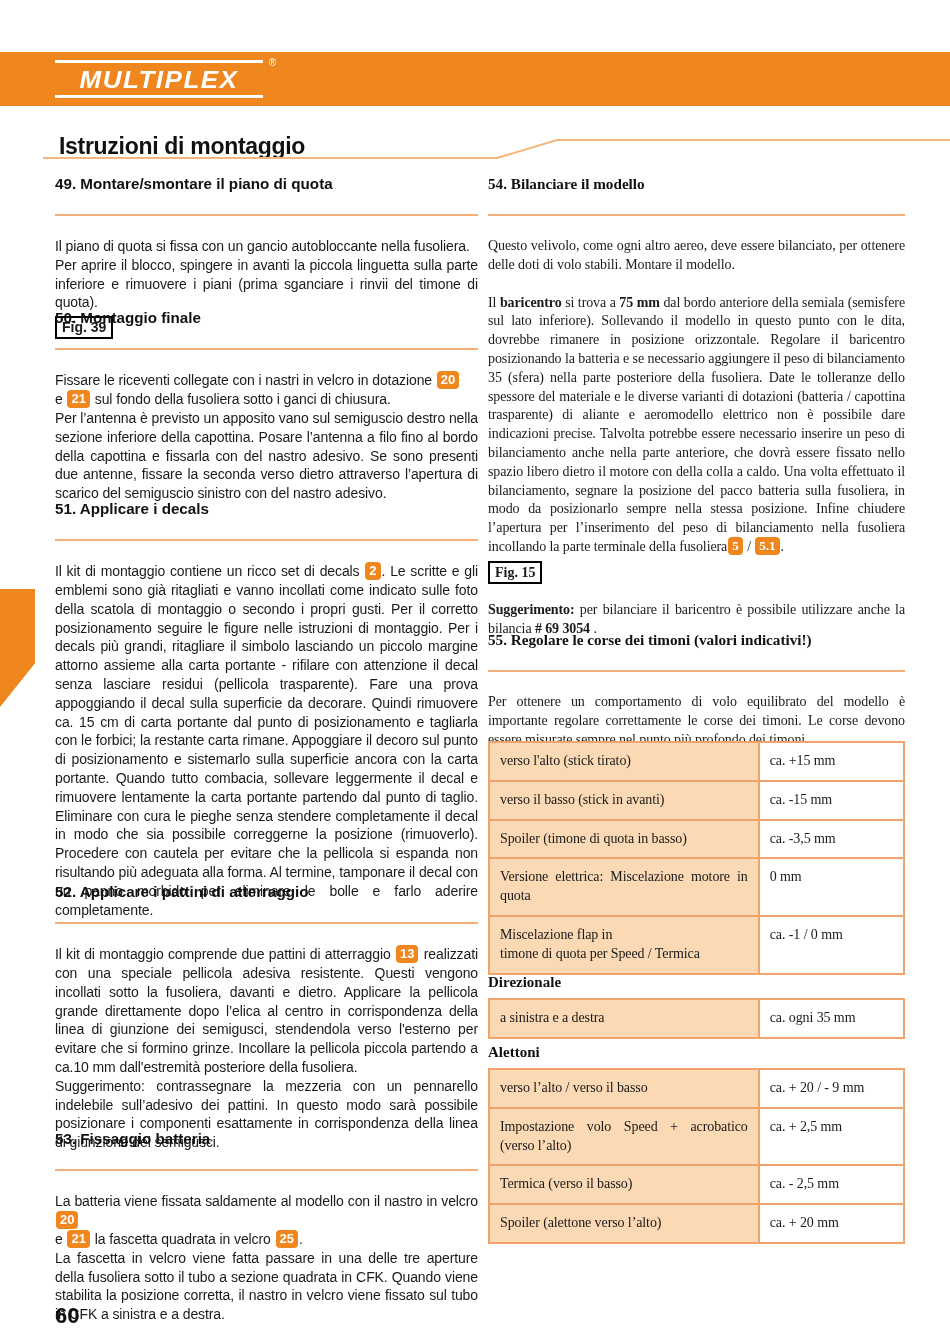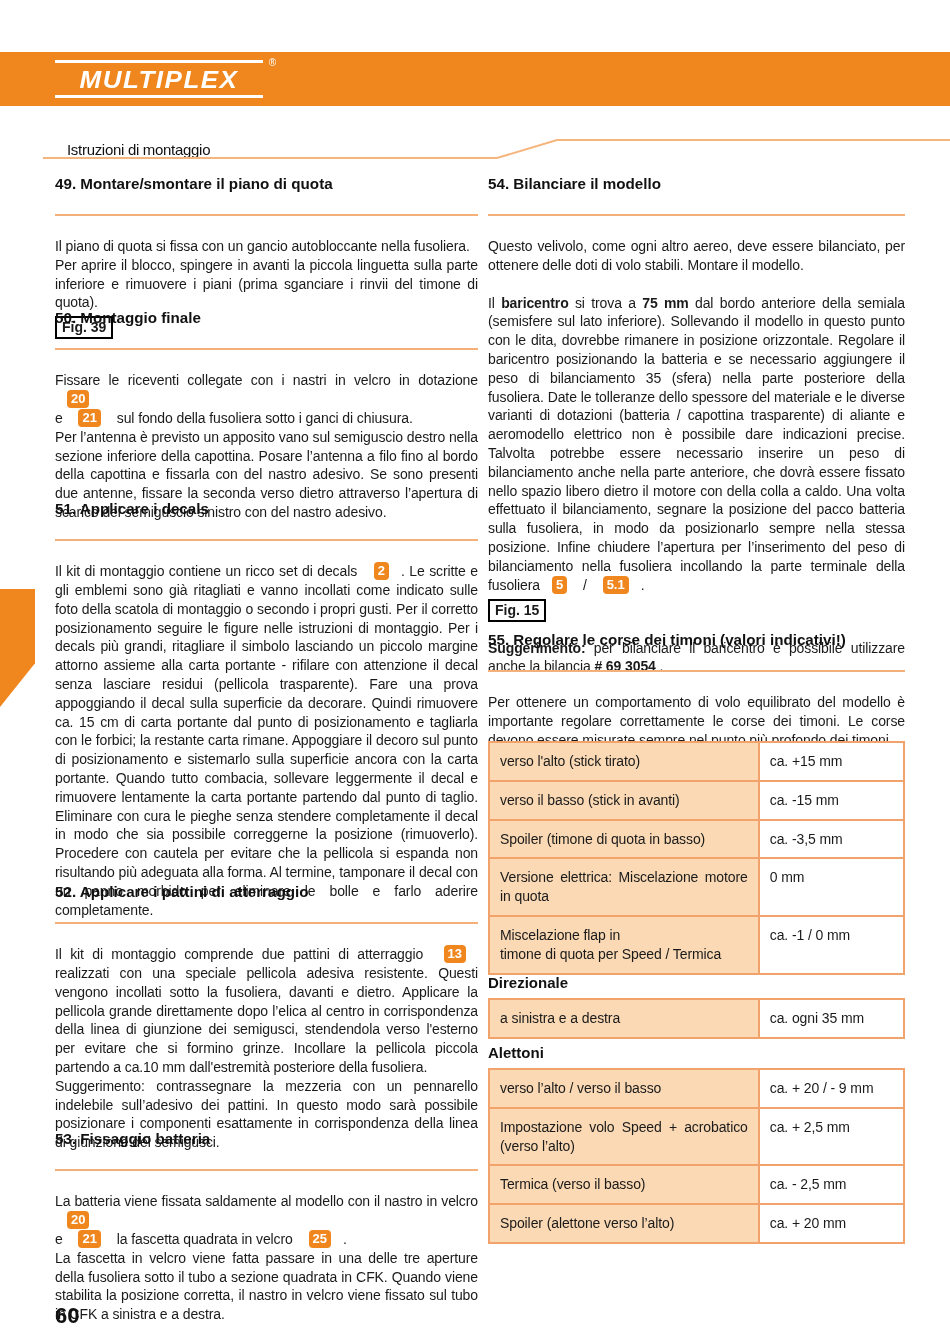--- a/index.html
+++ b/index.html
@@ -13,51 +13,51 @@
     position:absolute;left:55px;top:8px;height:30px;min-width:192px;
     border-top:3px solid #fff;border-bottom:3px solid #fff;
     display:flex;align-items:center;justify-content:center;padding:1px 8px;
   }
   .logo-text{
     color:#fff;font-weight:bold;font-style:italic;font-size:26px;letter-spacing:1.5px;
     transform:scaleY(.95);white-space:nowrap;
   }
   .logo-reg{position:absolute;right:-13px;top:-6px;color:#fff;font-size:10px;font-style:normal;}
   .page-title{
-    position:absolute;left:55px;top:129px;margin:12px;font-size:15px;font-weight:normal;
+    position:absolute;left:55px;top:129px;margin:4px;font-size:23px;font-weight:bold;
     letter-spacing:-.3px;color:#111;
   }
   .title-rule{position:absolute;left:0;top:0;pointer-events:none;}
   
   .lang-tab{
     position:absolute;left:0;top:589px;width:35px;height:118px;background:#F0861E;
     -webkit-clip-path:polygon(0 0,100% 0,100% 63%,0 100%);
     clip-path:polygon(0 0,100% 0,100% 63%,0 100%);
   }
   .lang-oval{
     position:absolute;left:5px;top:6px;width:22px;height:15px;border:1.5px solid #fff;
     border-radius:50%;color:#fff;font-size:10px;font-weight:bold;
     display:flex;align-items:center;justify-content:center;line-height:1;
   }
   
   .col{position:absolute;top:0;height:1343px;}
   .col-left{left:55px;width:423px;}
-  .col-right{left:488px;width:417px;}
+  .col-right{left:488px;width:417px;font-family:Liberation Serif, serif;}
   .block{position:absolute;left:0;right:0;}
   .sec h2{
     margin:0;font-size:15.2px;line-height:20px;font-weight:bold;color:#111;
     padding-bottom:20px;border-bottom:2px solid #F3B07A;
   }
   .sec p{margin:21px 0 0;font-size:14px;line-height:18.8px;text-align:justify;letter-spacing:-.1px;}
   .sec p.tight{margin-top:19px;}
   .sec p.after-fig{margin-top:17px;}
   .bold{font-weight:bold;}
   .badge{
     display:inline-block;background:#F0861E;color:#fff;font-weight:bold;font-size:13px;
-    line-height:16px;padding:1px 4px;border-radius:4px;margin:0 12px;letter-spacing:0;
+    line-height:16px;padding:1px 4px;border-radius:4px;margin:0 1px;letter-spacing:0;
     position:relative;top:-1px;
   }
   .figbox{
     display:inline-block;border:2px solid #000;padding:0 5px;font-weight:bold;
     line-height:19px;margin-top:4px;letter-spacing:0;
   }
   
   .tbl-label{margin:0 0 7px;font-size:15px;font-weight:bold;color:#111;}
   table.rudder{border-collapse:collapse;width:100%;}
   table.rudder td{

